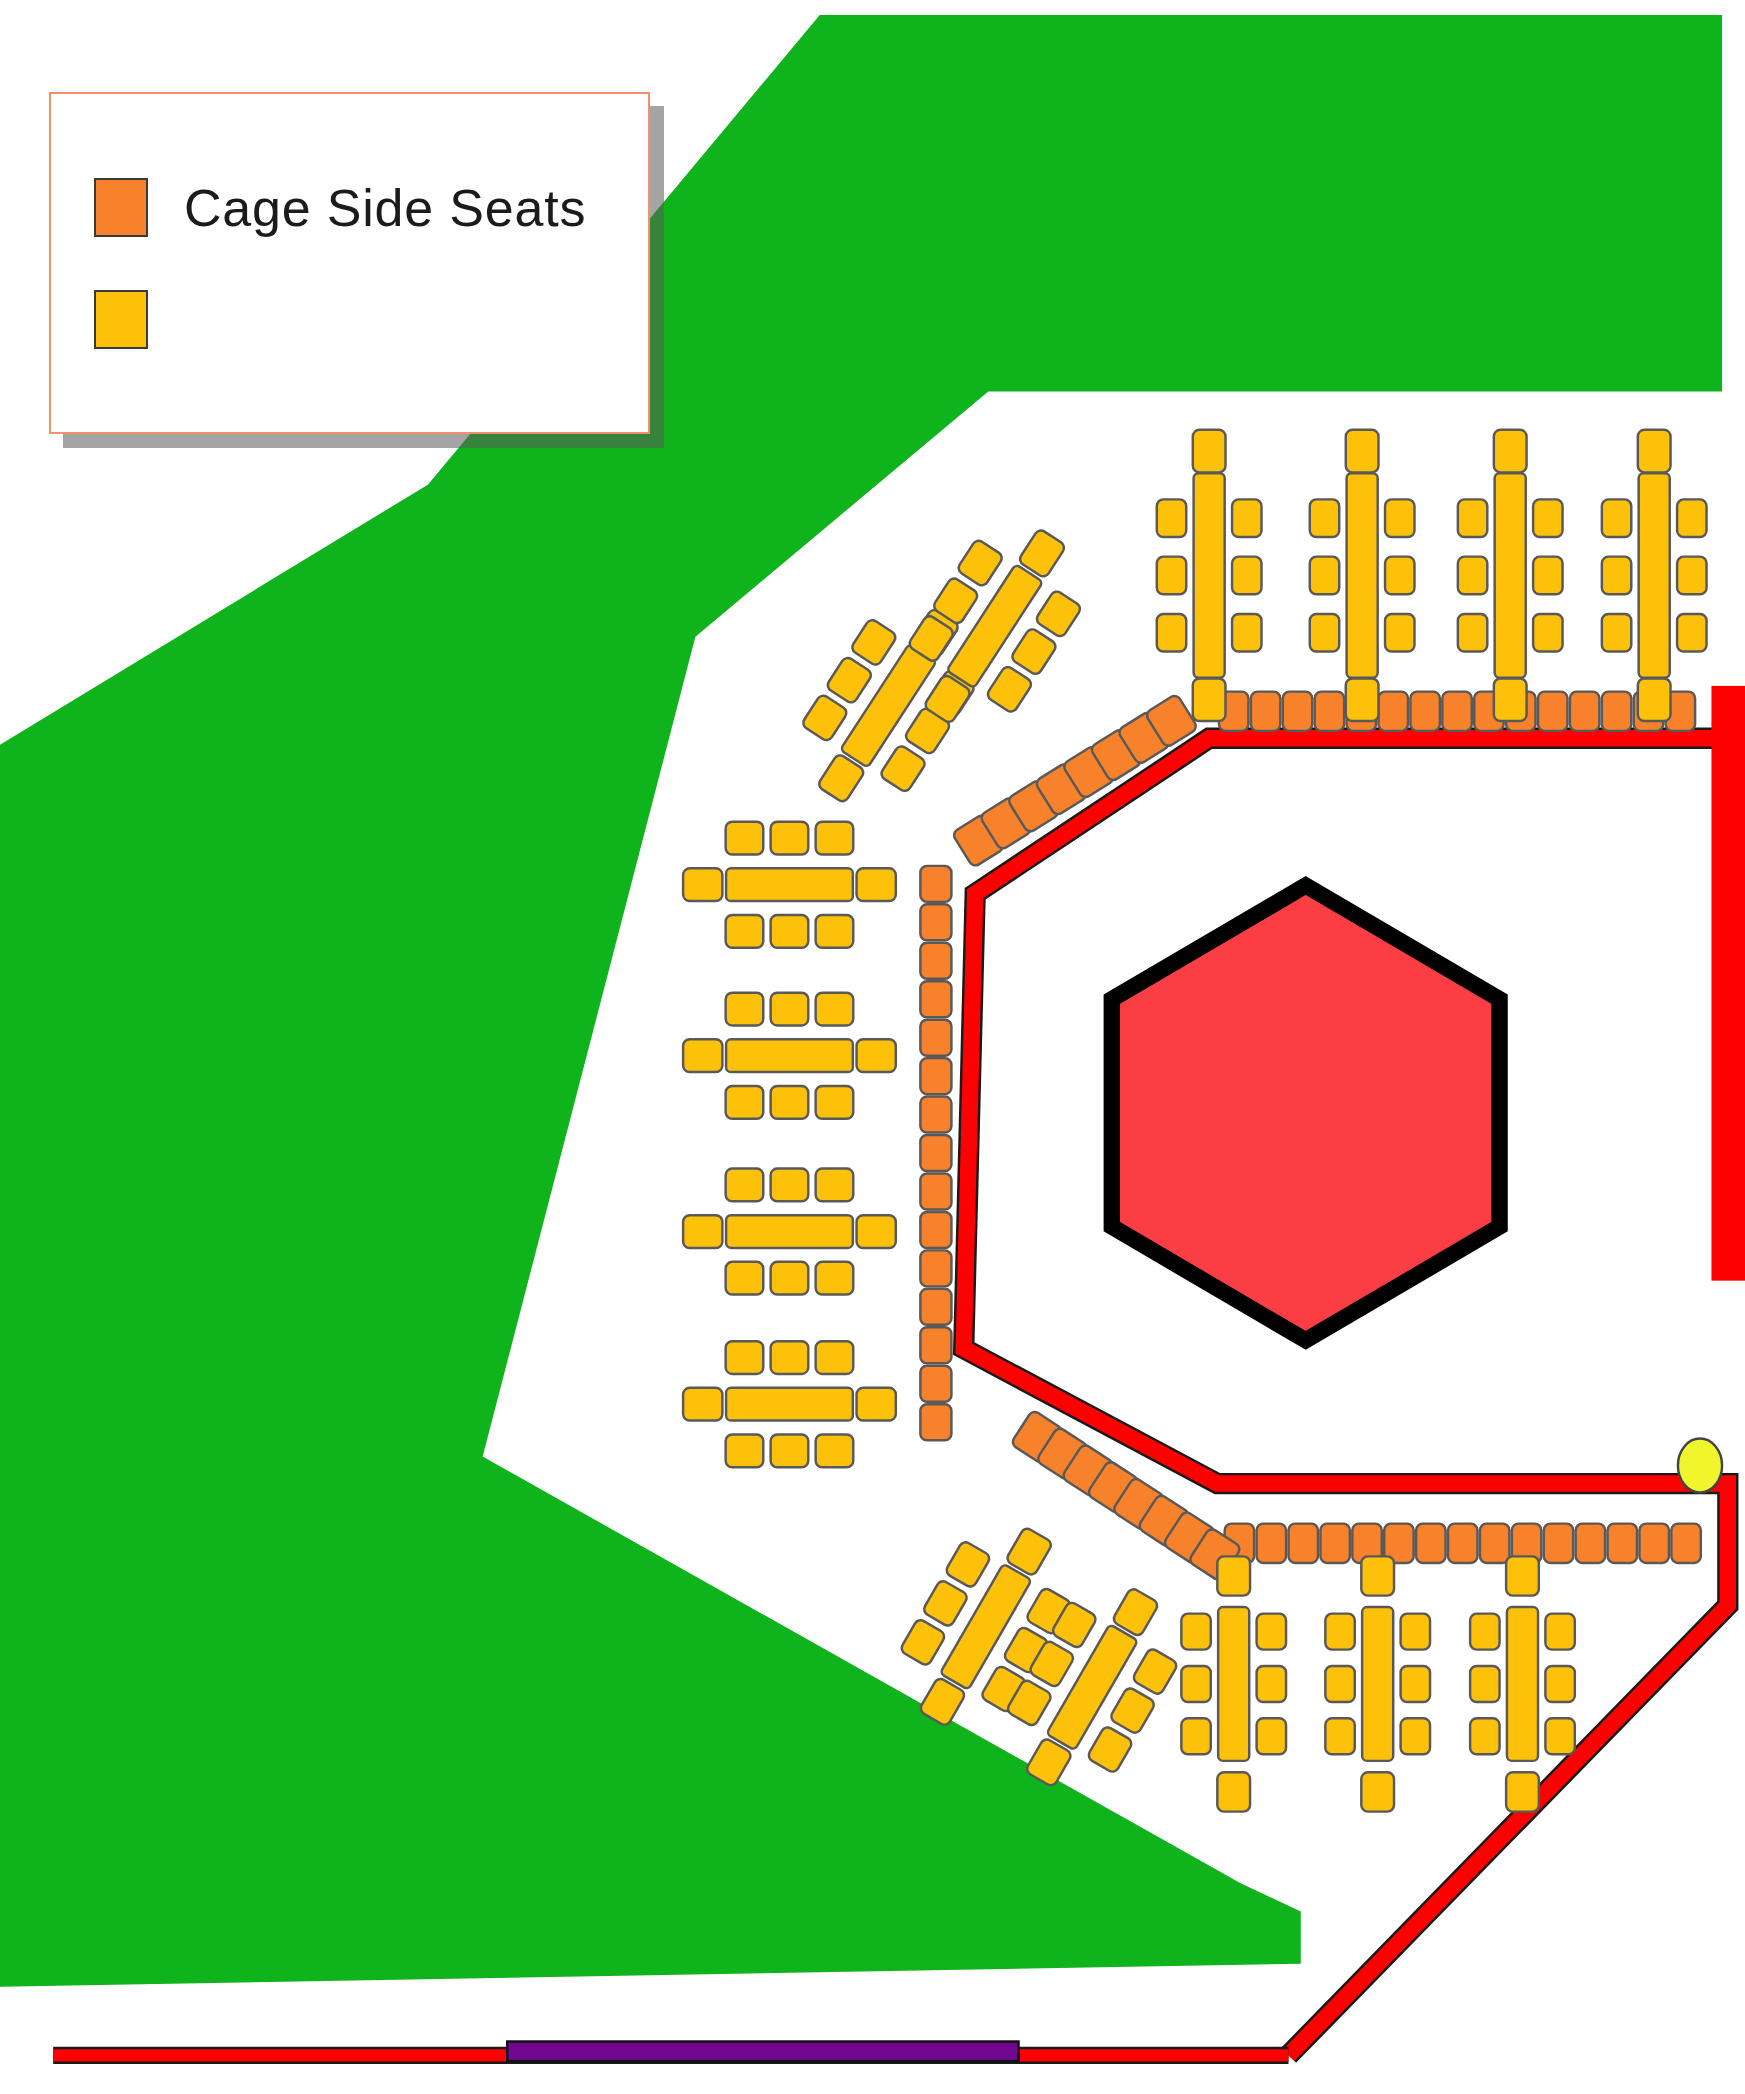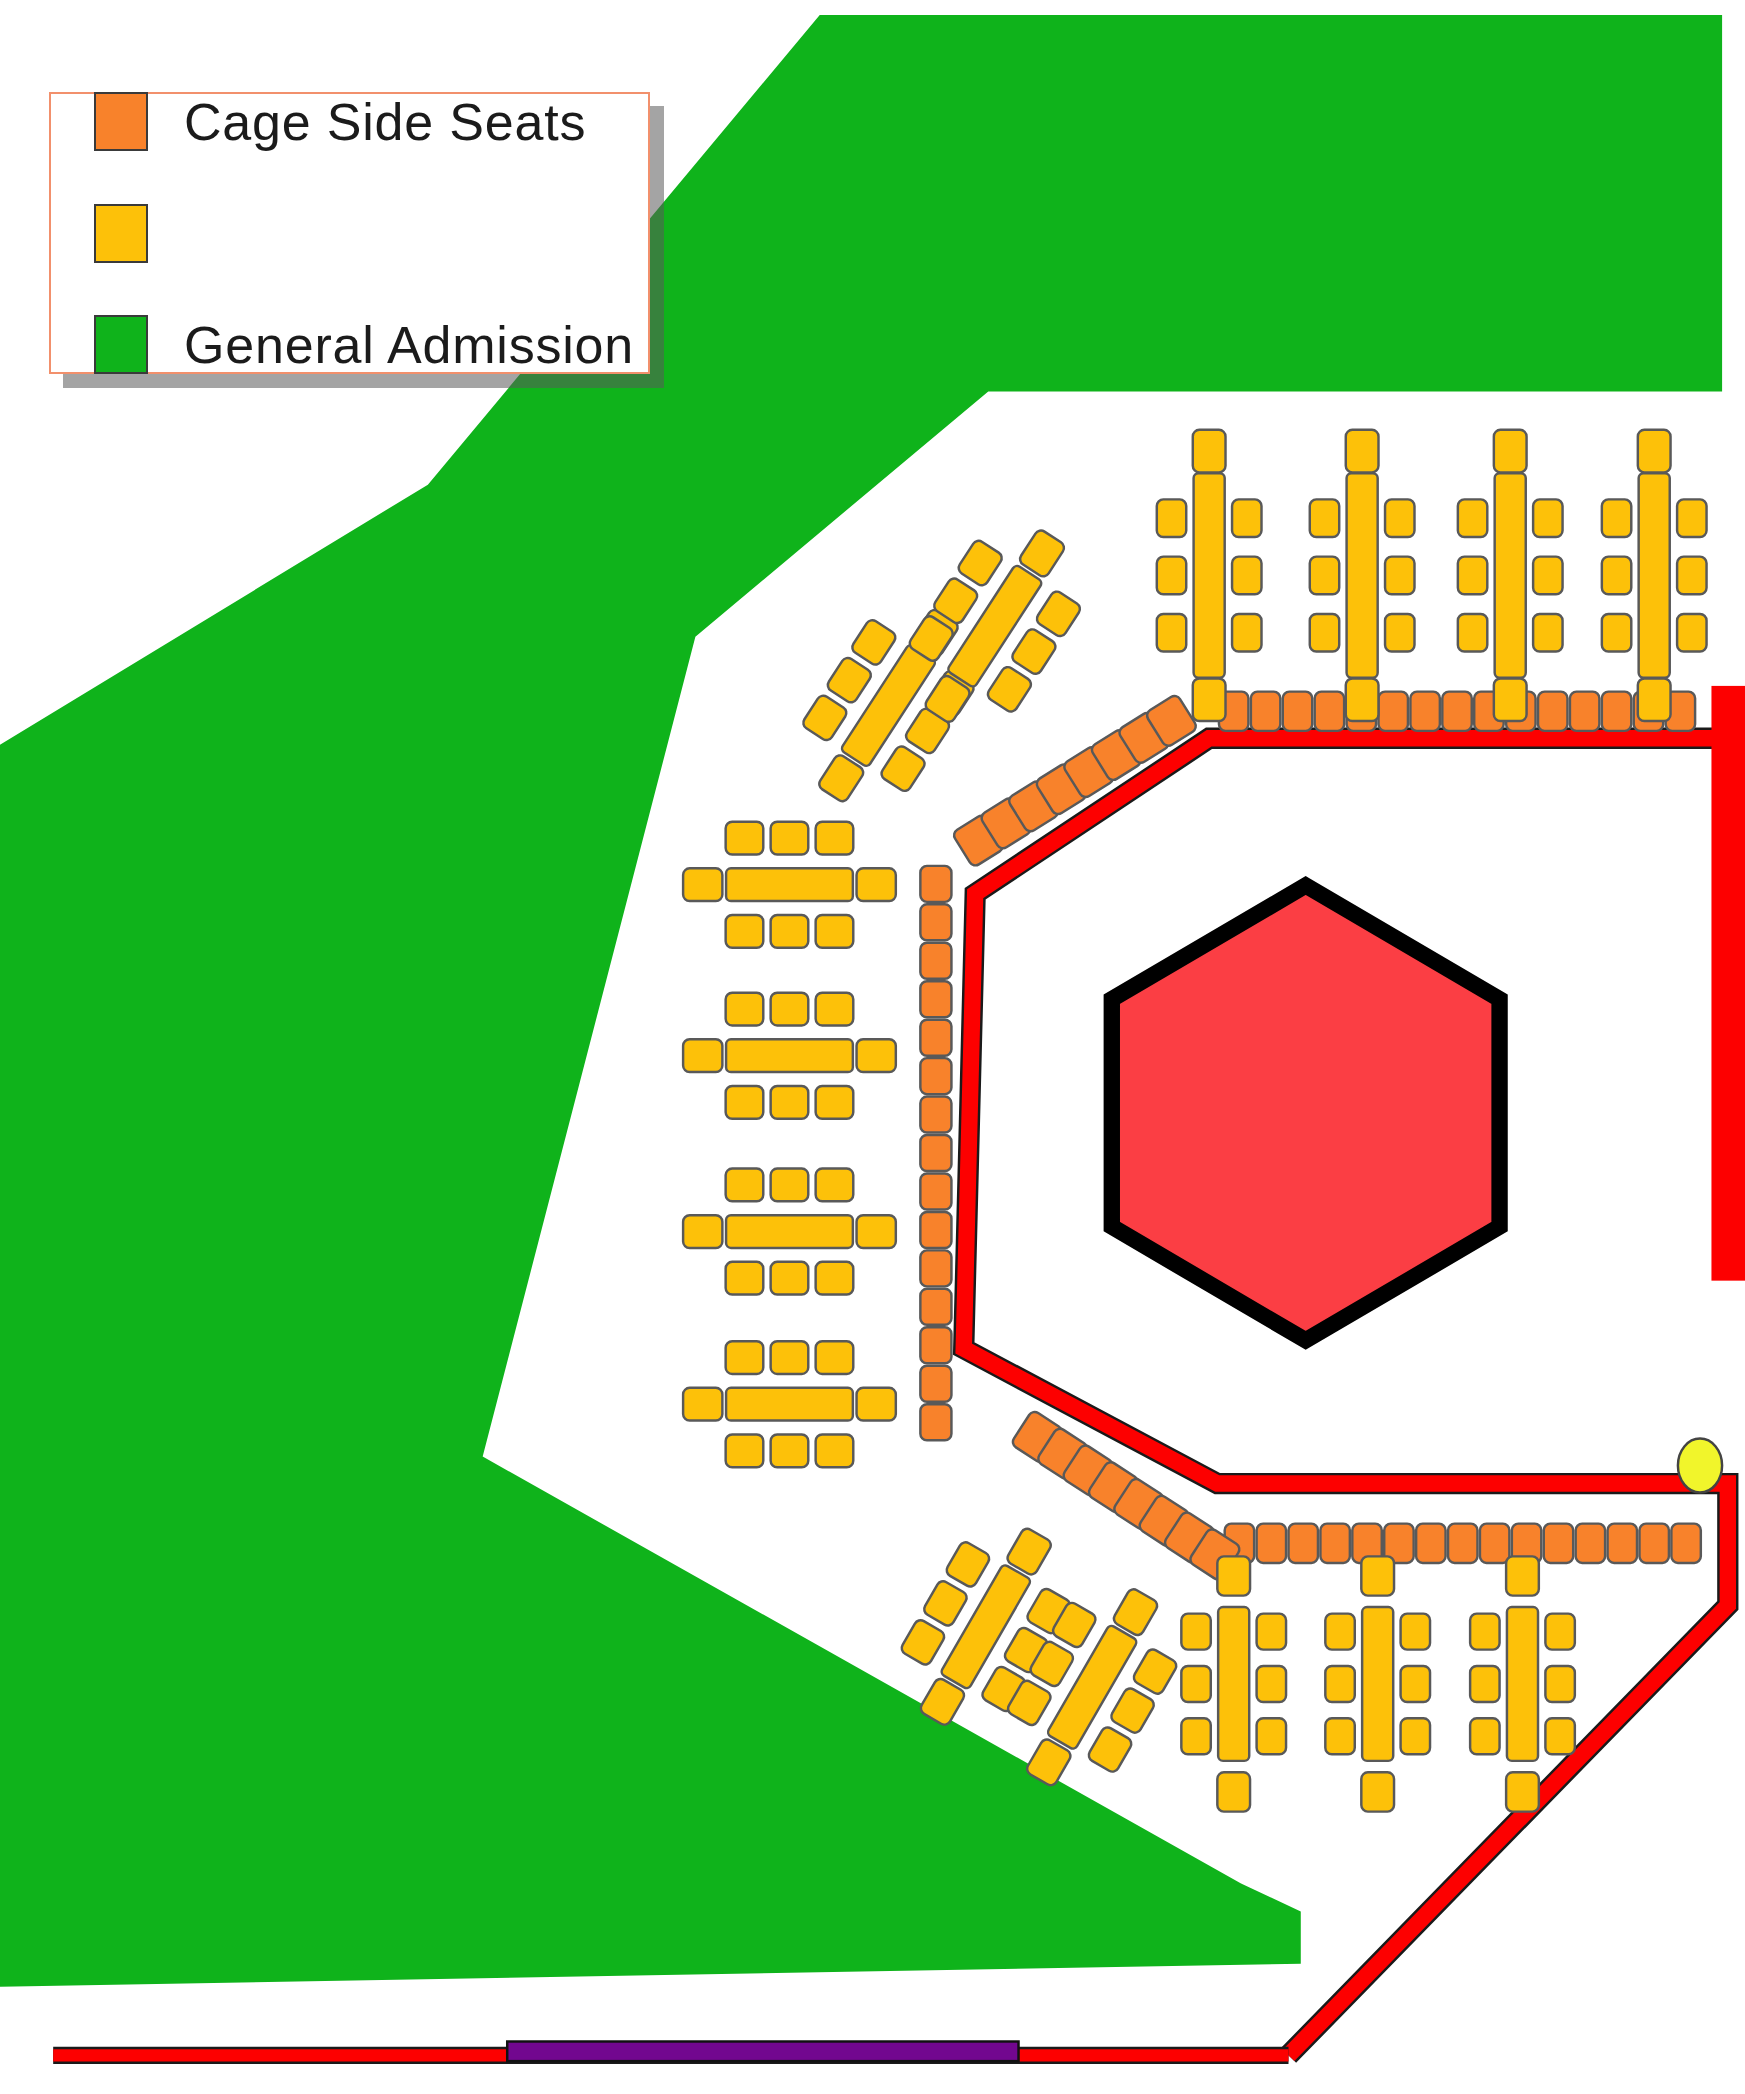--- a/index.html
+++ b/index.html
@@ -259,27 +259,23 @@
         <rect x="1372" y="2039" width="40" height="46" rx="8" ry="8" fill="#FDC109" stroke="#595959" stroke-width="3"></rect>
         <rect x="1258" y="2094" width="40" height="46" rx="8" ry="8" fill="#FDC109" stroke="#595959" stroke-width="3"></rect>
         <rect x="1372" y="2094" width="40" height="46" rx="8" ry="8" fill="#FDC109" stroke="#595959" stroke-width="3"></rect>
         <rect x="1315" y="1932" width="40" height="48" rx="8" ry="8" fill="#FDC109" stroke="#595959" stroke-width="3"></rect>
         <rect x="1315" y="2144" width="40" height="48" rx="8" ry="8" fill="#FDC109" stroke="#595959" stroke-width="3"></rect>
       </g>
       <polygon points="1596,1082 1833,1221 1833,1499 1596,1638 1359,1499 1359,1221" fill="#FB3E44" stroke="#000000" stroke-width="20" stroke-linejoin="miter"></polygon>
       <ellipse cx="2078" cy="1791" rx="27" ry="33" fill="#F1F52B" stroke="#444444" stroke-width="3"></ellipse>
     </svg>
 
-  <div class="legend" style="left: 49px; top: 92px; width: 601px; height: 282px;">
+  <div class="legend" style="left: 49px; top: 92px; width: 601px; height: 342px;">
     <div class="legend-row">
       <span class="legend-swatch" style="background: rgb(248, 130, 43);"></span>
       <span class="legend-label">Cage Side Seats</span>
     </div>
     <div class="legend-row">
       <span class="legend-swatch" style="background: rgb(253, 193, 9);"></span>
     </div>
-    <div class="legend-row">
-      <span class="legend-swatch" style="background: rgb(15, 179, 27);"></span>
-      <span class="legend-label">General Admission</span>
-    </div>
   </div>
 </div>
 
 
 </body></html>

